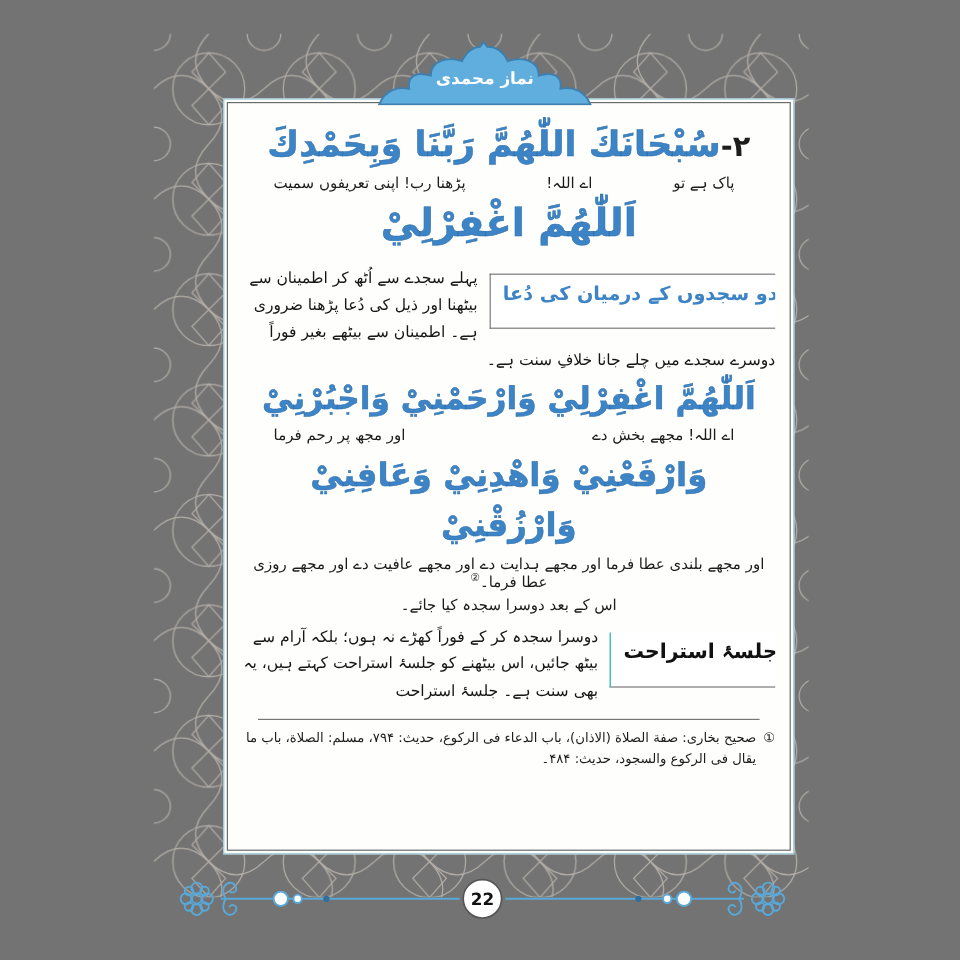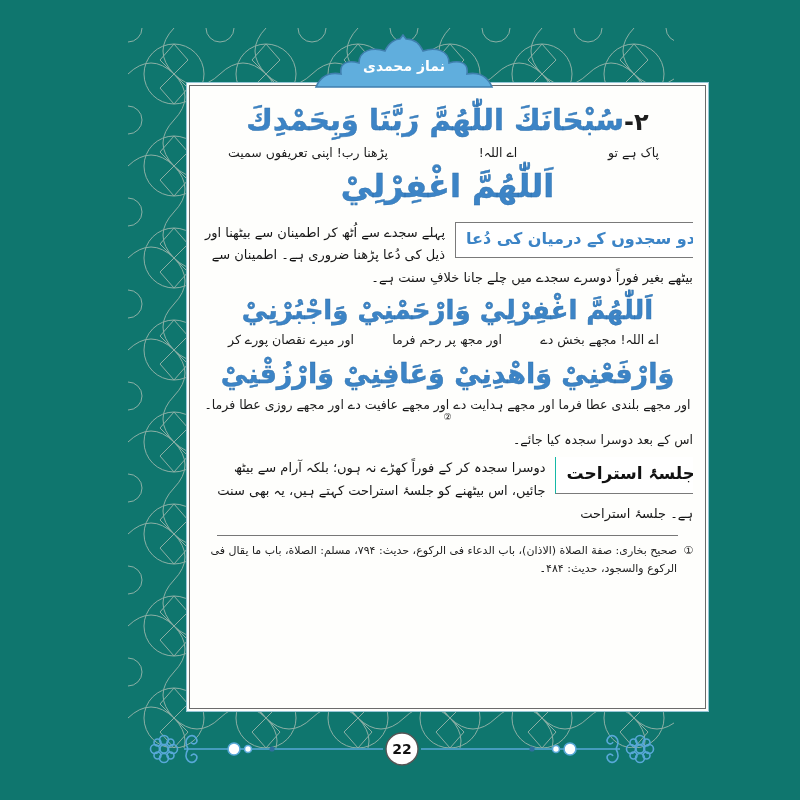--- a/index.html
+++ b/index.html
@@ -1,50 +1,50 @@
 <!DOCTYPE html>
 <html lang="ur" dir="rtl"><head>
 <meta charset="utf-8">
 <style>
   * { margin:0; padding:0; box-sizing:border-box; }
   html,body { width:800px; height:800px; background:#ffffff; overflow:hidden;
               font-family:"DejaVu Sans", sans-serif; }
-  .page { position:relative; width:800px; height:800px; background:#0f766e; direction:rtl; }
+  .page { position:relative; width:800px; height:800px; background:#737373; direction:rtl; }
 
   
   .bg-pattern { position:absolute; left:128px; top:28px; width:546px; height:720px; z-index:0; }
 
   
   .banner { position:absolute; left:312px; top:34px; width:184px; height:54px; z-index:3; }
   .banner svg { position:absolute; inset:0; }
   .banner .label { position:absolute; left:0; right:0; top:24px; text-align:center;
                    color:#ffffff; font-weight:bold; font-size:14px; }
 
   
-  .frame-outer { position:absolute; left:186px; top:82px; width:523px; height:630px;
+  .frame-outer { position:absolute; left:186px; top:82px; width:476px; height:630px;
                  border:1px solid #95c6d6; background:#fdfdfb; z-index:2; }
   .frame-inner { position:absolute; inset:2px; border:1px solid #6b6b6b; background:#fefefc;
                  padding:10px 12px 6px 12px; overflow:hidden; }
 
   .dua { text-align:center; color:#3c84c6; font-weight:bold; line-height:1.55;
          -webkit-text-stroke:0.4px #2d6ea9; }
   .dua-1 { font-size:29px; margin-top:2px; }
   .dua-1 .num { color:#1d1d1d; -webkit-text-stroke:0; font-size:24px; }
   .dua-2 { font-size:32px; margin-top:2px; }
   .dua-3 { font-size:26px; margin-top:0; }
   .dua-4 { font-size:27px; margin-top:6px; }
 
   .word-row { display:flex; justify-content:space-between; padding:0 34px 0 26px;
               font-size:12.5px; color:#1c1c1c; margin-top:2px; }
   .trans-line { text-align:center; font-size:12.5px; color:#1c1c1c; margin-top:2px; }
-  .after-line { text-align:right; font-size:12.5px; color:#1c1c1c; margin-top:4px; }
+  .after-line { text-align:center; font-size:12.5px; color:#1c1c1c; margin-top:4px; }
   sup.ref { font-size:9px; vertical-align:super; }
 
   .sec { overflow:hidden; margin-top:10px; font-size:13px; line-height:1.75; color:#161616; }
-  .sec-box { float:right; padding:2px 10px 4px 10px; margin:0 -12px 4px 10px; background:#fff; }
+  .sec-box { float:right; padding:2px 10px 14px 10px; margin:6px -12px 4px 10px; background:#fff; }
   .sec-box.dua-heading { border-top:1px solid #7a7a7a; border-bottom:1px solid #7a7a7a;
                          border-left:1px solid #7a7a7a; color:#3c84c6; font-weight:bold; font-size:16px; }
   .sec-box.jalsa-heading { border-bottom:1px solid #7a7a7a; border-left:1px solid #14b8a6;
                            color:#111; font-weight:bold; font-size:17px; }
 
   .fn-sep { border:none; border-top:1px solid #777; width:94%; margin:10px auto 6px auto; }
   .footnote { display:flex; gap:6px; font-size:11px; line-height:1.6; color:#1d1d1d; margin-top:3px; }
   .footnote .marker { flex:0 0 auto; font-size:11px; }
 
   
@@ -100,21 +100,20 @@
 
       <div class="sec">
         <span class="sec-box dua-heading">دو سجدوں کے درمیان کی دُعا</span>
         <span>پہلے سجدے سے اُٹھ کر اطمینان سے بیٹھنا اور ذیل کی دُعا پڑھنا ضروری ہے۔ اطمینان سے بیٹھے بغیر فوراً دوسرے سجدے میں چلے جانا خلافِ سنت ہے۔</span>
       </div>
 
       <div class="dua dua-3">اَللّٰهُمَّ اغْفِرْلِيْ وَارْحَمْنِيْ وَاجْبُرْنِيْ</div>
       <div class="word-row">
         <span>اے اللہ! مجھے بخش دے</span>
         <span>اور مجھ پر رحم فرما</span>
-        <span>اور میرے نقصان پورے کر</span>
       </div>
 
       <div class="dua dua-4">وَارْفَعْنِيْ وَاهْدِنِيْ وَعَافِنِيْ وَارْزُقْنِيْ</div>
       <div class="trans-line">
         <span>اور مجھے بلندی عطا فرما اور مجھے ہدایت دے اور مجھے عافیت دے اور مجھے روزی عطا فرما۔</span><sup class="ref">②</sup>
       </div>
       <div class="after-line">اس کے بعد دوسرا سجدہ کیا جائے۔</div>
 
       <div class="sec">
         <span class="sec-box jalsa-heading">جلسۂ استراحت</span>

